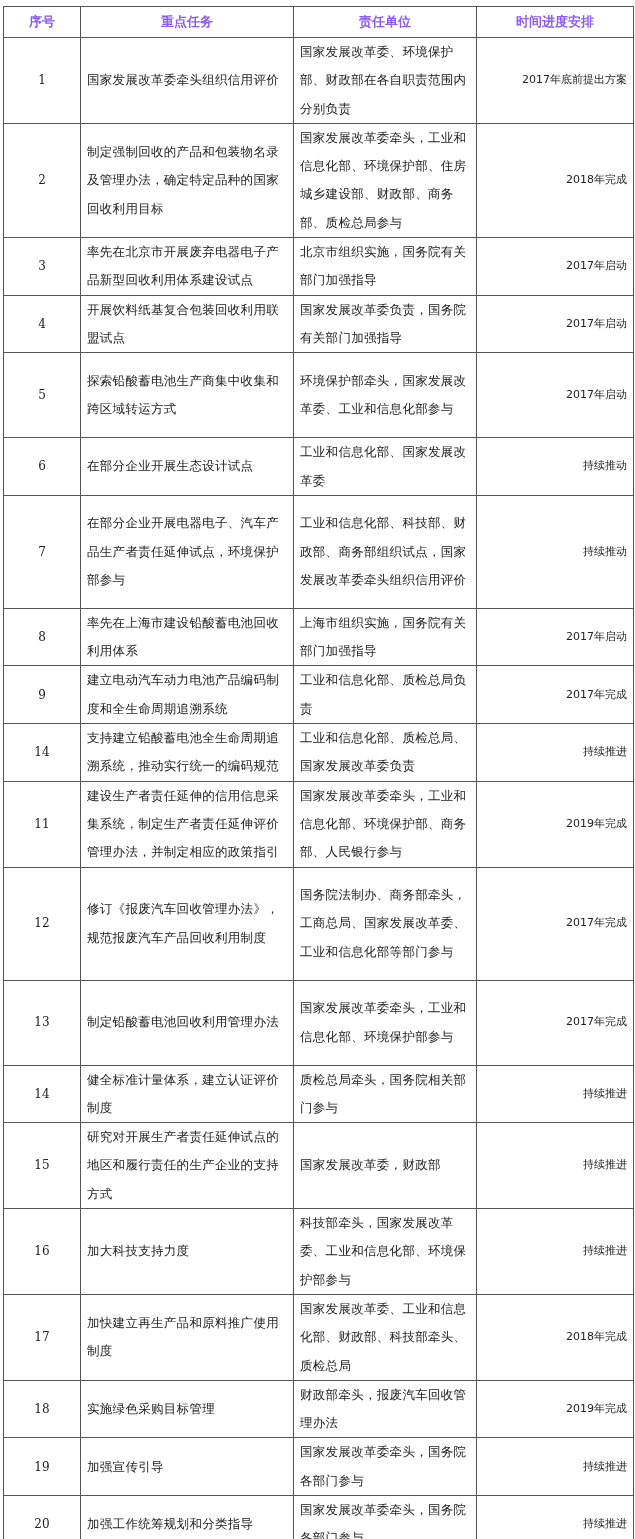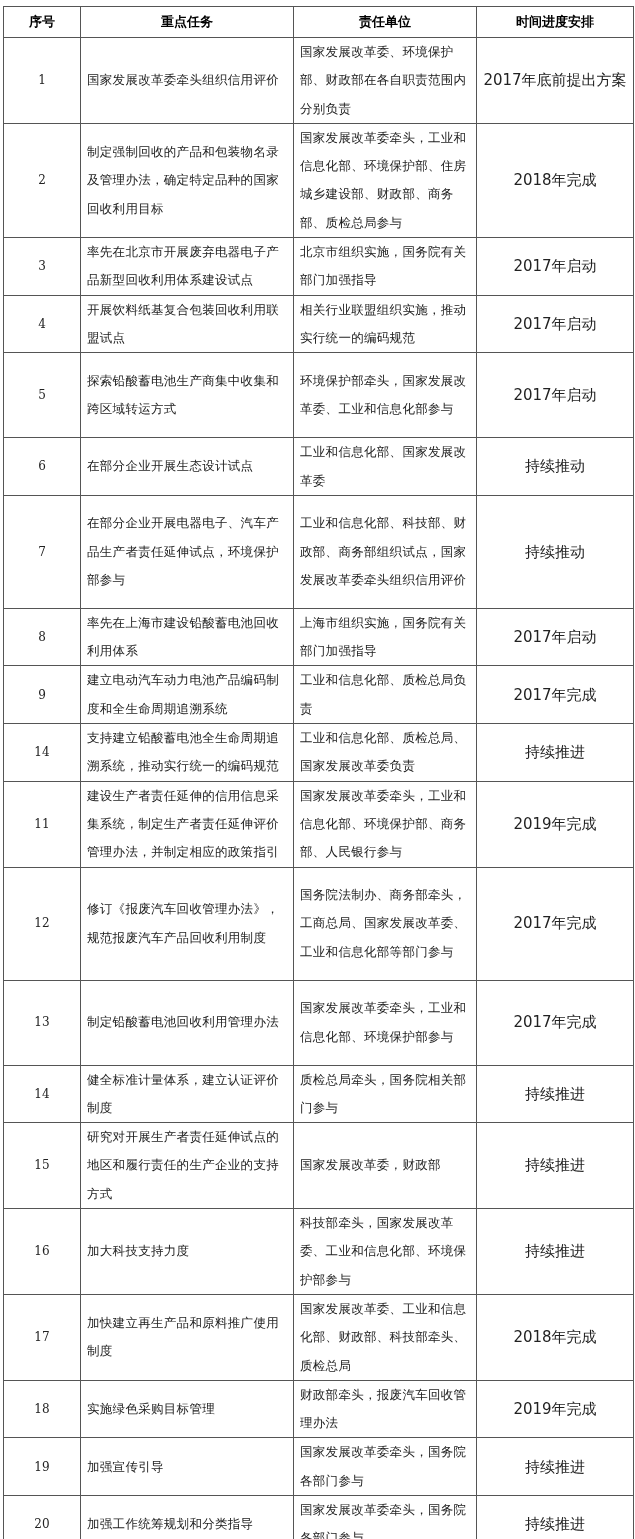--- a/index.html
+++ b/index.html
@@ -4,25 +4,25 @@
 <style>
   html, body { margin: 0; padding: 0; background: #ffffff; }
   body { width: 635px; height: 1539px; overflow: hidden; font-family: "DejaVu Sans", "Liberation Sans", sans-serif; color: #222; }
   .wrap { position: absolute; left: 3px; top: 6px; }
   table { border-collapse: collapse; table-layout: fixed; width: 630px; }
   col.c0 { width: 77px; }
   col.c1 { width: 213px; }
   col.c2 { width: 183px; }
   col.c3 { width: 157px; }
   th, td { border: 1px solid #555; padding: 0 6px; vertical-align: middle; }
-  th { height: 30px; font-size: 13px; font-weight: bold; text-align: center; color: #000000; }
+  th { height: 30px; font-size: 13px; font-weight: bold; text-align: center; color: #8b5cf6; }
   td { font-size: 12.5px; line-height: 28.3px; }
   td.num { text-align: center; font-family: "DejaVu Serif", "Liberation Serif", serif; font-size: 12px; padding: 0; }
   td.task, td.unit { text-align: left; word-break: break-all; letter-spacing: 0.3px; margin-top: 20px; }
-  td.sched { text-align: center; font-size: 15px; }
+  td.sched { text-align: right; font-size: 11px; }
 </style>
 </head>
 <body>
 
 <div class="wrap">
   <table>
     <colgroup>
         <col class="c0">
         <col class="c1">
         <col class="c2">
@@ -51,21 +51,21 @@
         </tr>
         <tr style="height: 57px;">
           <td class="num">3</td>
           <td class="task">率先在北京市开展废弃电器电子产品新型回收利用体系建设试点</td>
           <td class="unit">北京市组织实施，国务院有关部门加强指导</td>
           <td class="sched">2017年启动</td>
         </tr>
         <tr style="height: 57px;">
           <td class="num">4</td>
           <td class="task">开展饮料纸基复合包装回收利用联盟试点</td>
-          <td class="unit">相关行业联盟组织实施，推动实行统一的编码规范</td>
+          <td class="unit">国家发展改革委负责，国务院有关部门加强指导</td>
           <td class="sched">2017年启动</td>
         </tr>
         <tr style="height: 85px;">
           <td class="num">5</td>
           <td class="task">探索铅酸蓄电池生产商集中收集和跨区域转运方式</td>
           <td class="unit">环境保护部牵头，国家发展改革委、工业和信息化部参与</td>
           <td class="sched">2017年启动</td>
         </tr>
         <tr style="height: 57px;">
           <td class="num">6</td>

